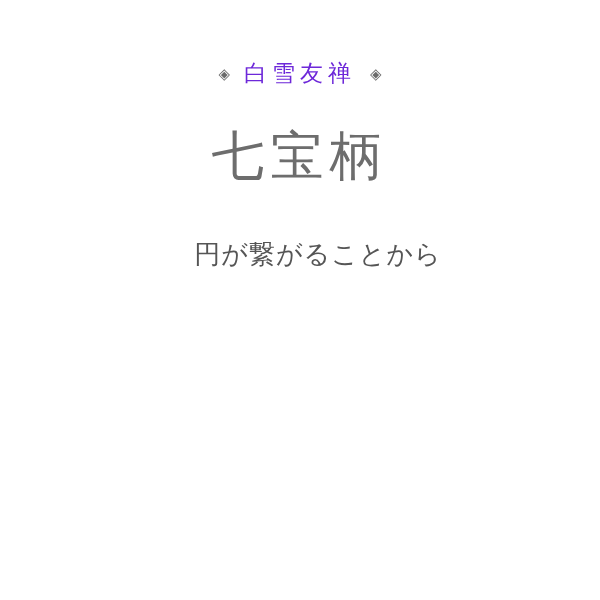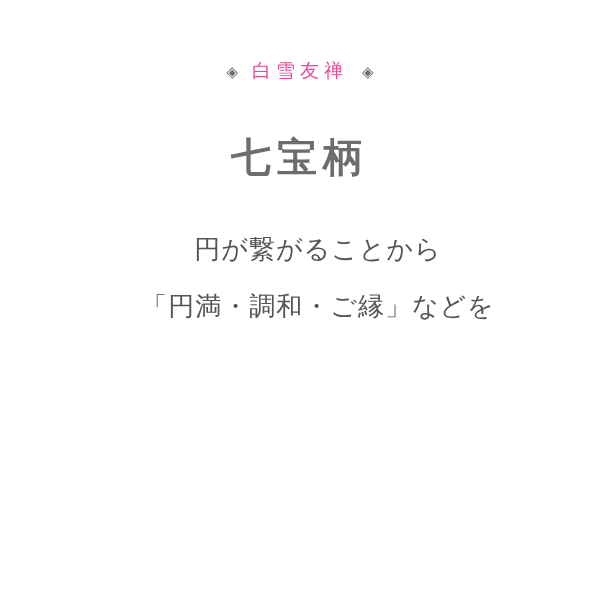--- a/index.html
+++ b/index.html
@@ -30,41 +30,40 @@
     gap: 14px;
   }
   .brand-ornament {
     color: #6b6b6b;
     font-size: 15px;
     line-height: 1;
     transform: translateY(1px);
   }
   .brand-text {
     font-family: "DejaVu Serif", "Liberation Serif", serif;
-    font-size: 19px;
+    font-size: 23px;
     letter-spacing: 5px;
-    color: #ec4899;
+    color: #6d28d9;
     white-space: nowrap;
   }
   .title {
-    margin-top: 53px;
+    margin-top: 40px;
     font-family: "DejaVu Serif", "Liberation Serif", serif;
-    font-size: 40px;
+    font-size: 53px;
     letter-spacing: 6px;
     color: #6d6d6d;
     line-height: 1;
     white-space: nowrap;
-    font-weight: bold;
   }
   .description {
     margin-top: 56px;
     display: flex;
     flex-direction: column;
     align-items: center;
-    gap: 24px;
+    gap: 2px;
     margin-left: 36px;
   }
   .desc-line {
     font-family: "DejaVu Sans", "Liberation Sans", sans-serif;
     font-size: 26px;
     color: #555555;
     letter-spacing: 1px;
     line-height: 1.25;
     white-space: nowrap;
   }
@@ -77,16 +76,15 @@
   <div class="brand-row">
     <span class="brand-ornament">◈</span>
     <span class="brand-text">白雪友禅</span>
     <span class="brand-ornament">◈</span>
   </div>
 
   <div class="title">七宝柄</div>
 
   <div class="description">
     <div class="desc-line">円が繋がることから</div>
-    <div class="desc-line">「円満・調和・ご縁」などを</div>
   </div>
 
 </div>
 
 </body></html>

